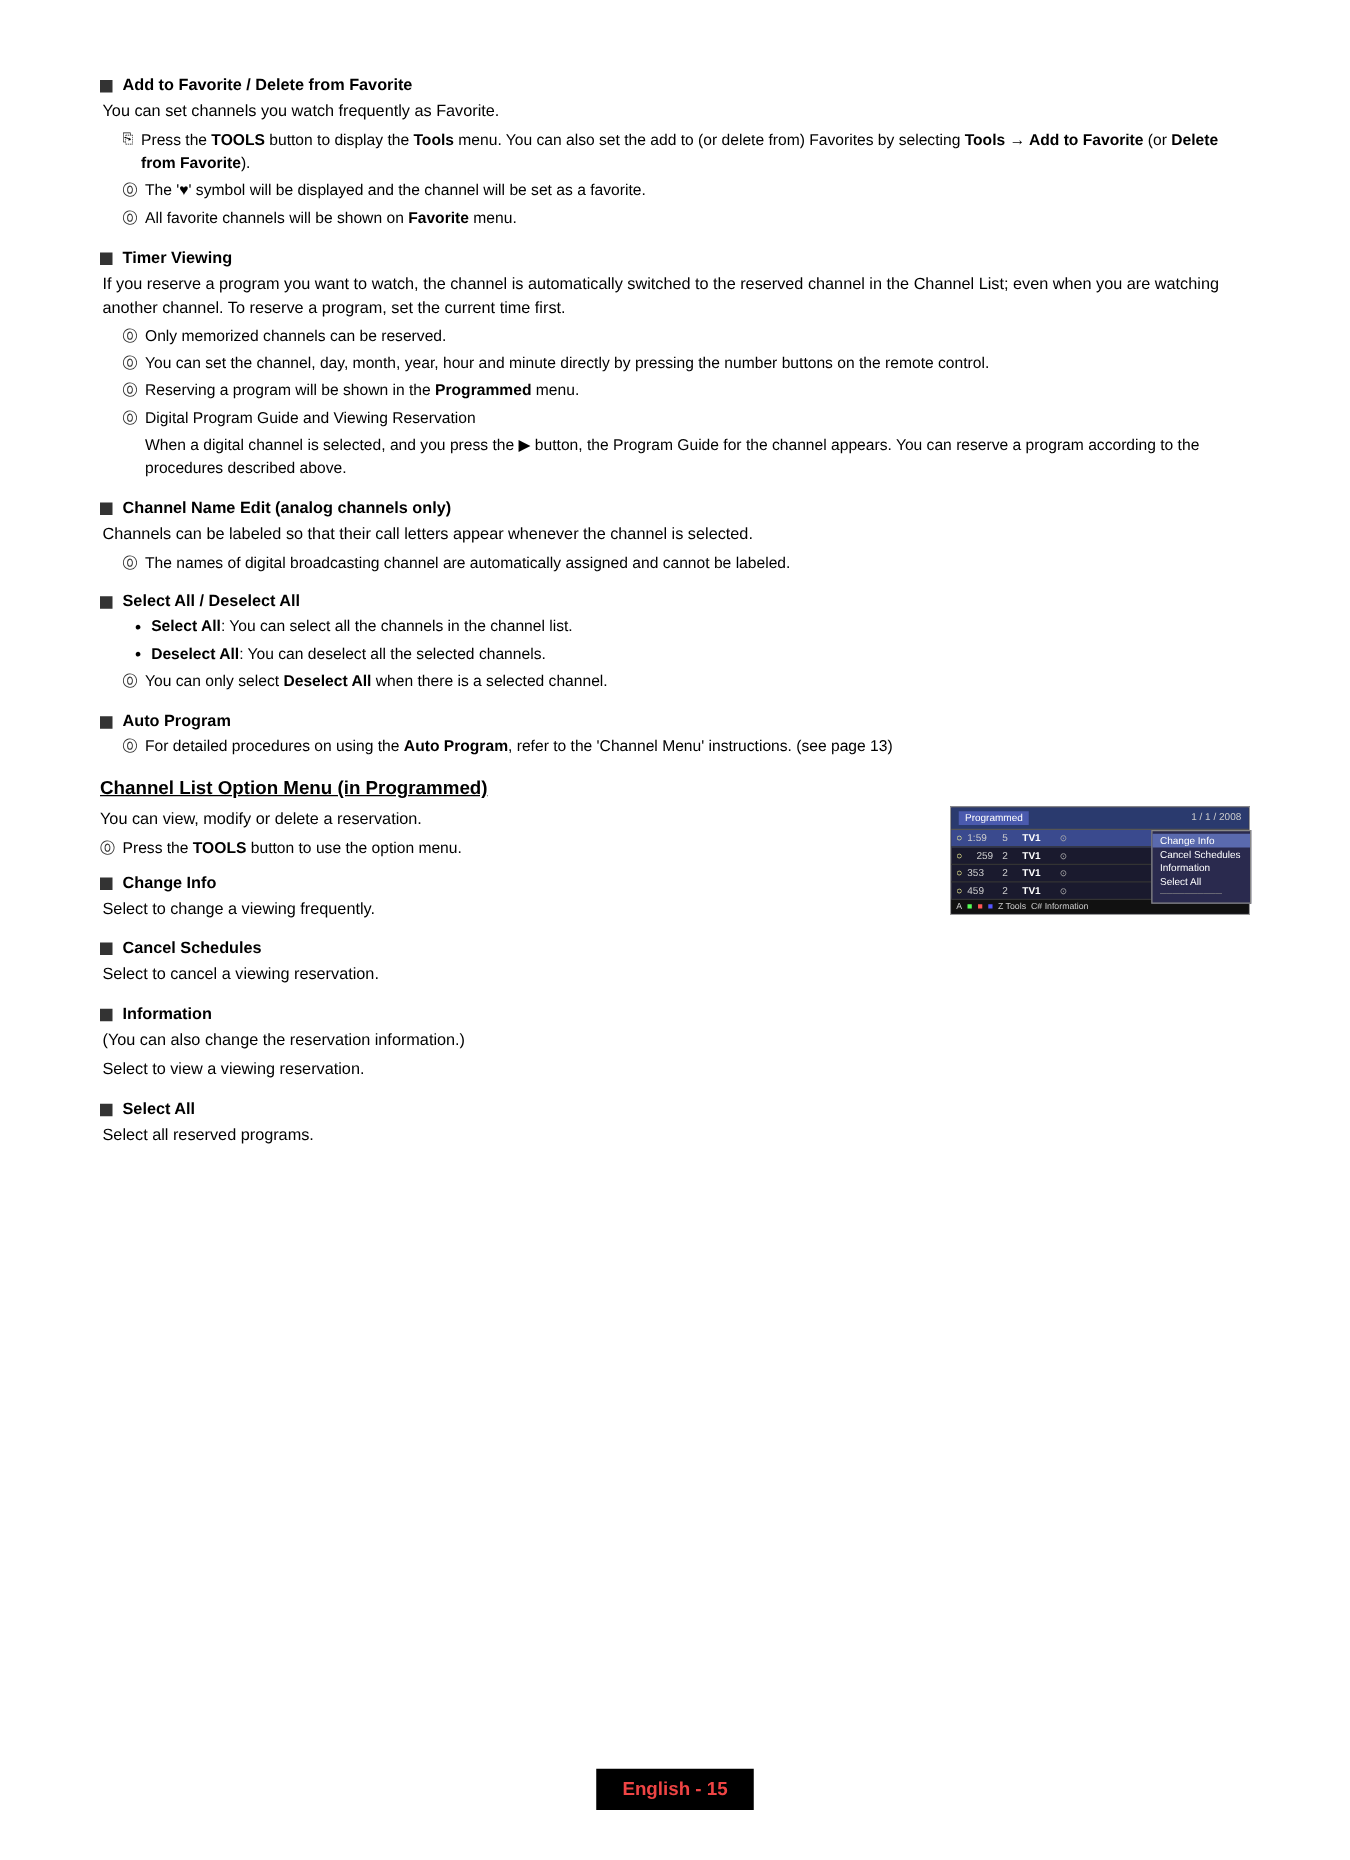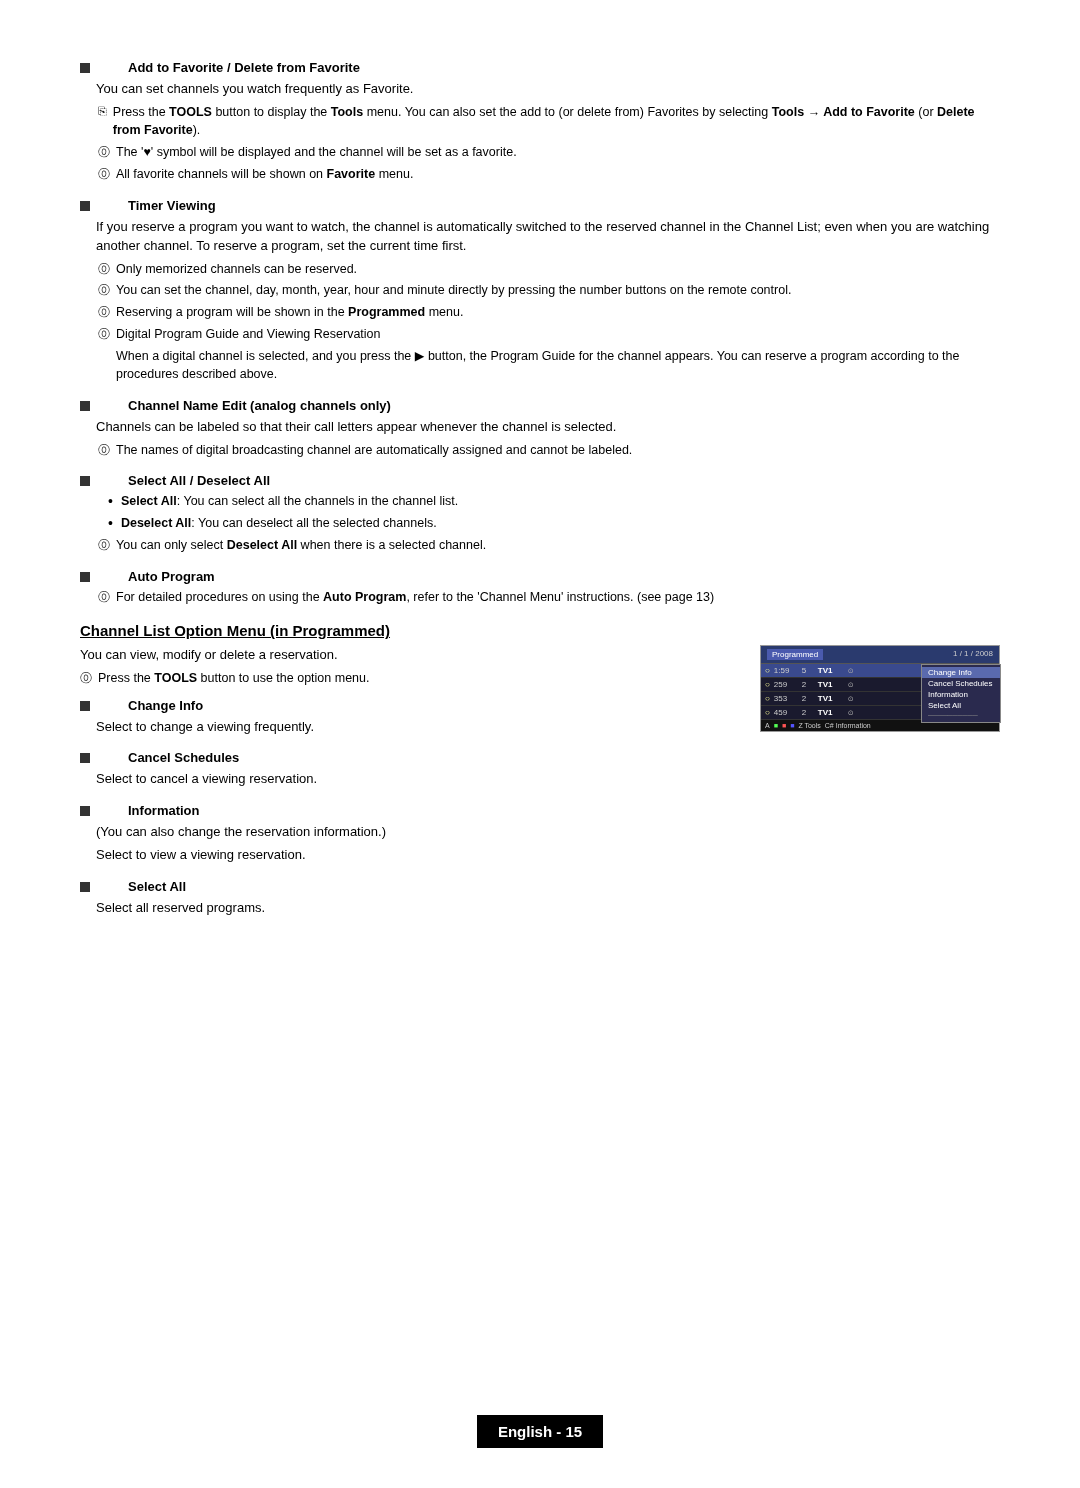--- a/index.html
+++ b/index.html
@@ -14,39 +14,38 @@
     }
     .page {
       padding: 60px 80px 80px 80px;
       max-width: 1080px;
     }
     .section {
       margin-bottom: 14px;
     }
     .section-header {
       display: flex;
-      align-items: flex-start;
+      align-items: center;
       margin-bottom: 4px;
-      gap: 30px;
     }
     .square-bullet {
       display: inline-block;
       width: 10px;
       height: 10px;
       background: #333;
       margin-right: 8px;
       margin-top: 3px;
       flex-shrink: 0;
     }
     .section-title {
       font-weight: bold;
       font-size: 13px;
     }
     .body-text {
-      margin-left: 16px;
+      margin-left: 2px;
       margin-bottom: 4px;
       line-height: 1.5;
       font-size: 13px;
     }
     .note-row {
       display: flex;
       align-items: flex-start;
       margin-left: 18px;
       margin-bottom: 3px;
     }
@@ -188,21 +187,21 @@
     .tv-footer {
       background: #111;
       padding: 2px 4px;
       font-size: 7px;
       color: #ccc;
       display: flex;
       gap: 4px;
     }
     .english-badge {
       background: #000;
-      color: #ffffff;
+      color: #ef4444;
       padding: 8px 21px;
       font-size: 15px;
       font-weight: bold;
       display: inline-block;
     }
     .page-bottom {
       position: absolute;
       bottom: 40px;
       left: 0;
       right: 0;
@@ -369,21 +368,21 @@
               <div class="context-menu">
                 <div class="context-item active">Change Info</div>
                 <div class="context-item">Cancel Schedules</div>
                 <div class="context-item">Information</div>
                 <div class="context-item">Select All</div>
                 <div class="context-item" style="font-size:7px; color:#888;">──────────</div>
               </div>
             </div>
             <div class="tv-row">
               <span style="font-size:8px; color:#ff9; margin-right:4px;">○</span>
-              <span class="tv-channel-num" style="font-size:8px;">259</span>
+              <span class="tv-channel-num" style="font-size:8px;text-align:center;">259</span>
               <span class="tv-ch-type" style="font-size:8px;">2</span>
               <span class="tv-ch-name" style="font-size:8px;">TV1</span>
               <span class="tv-icons">⊙</span>
             </div>
             <div class="tv-row">
               <span style="font-size:8px; color:#ff9; margin-right:4px;">○</span>
               <span class="tv-channel-num" style="font-size:8px;">353</span>
               <span class="tv-ch-type" style="font-size:8px;">2</span>
               <span class="tv-ch-name" style="font-size:8px;">TV1</span>
               <span class="tv-icons">⊙</span>

